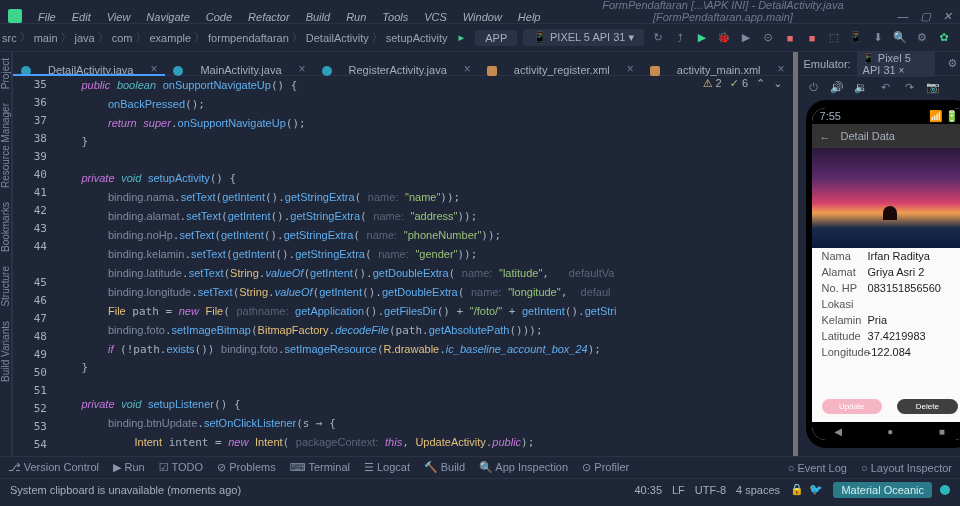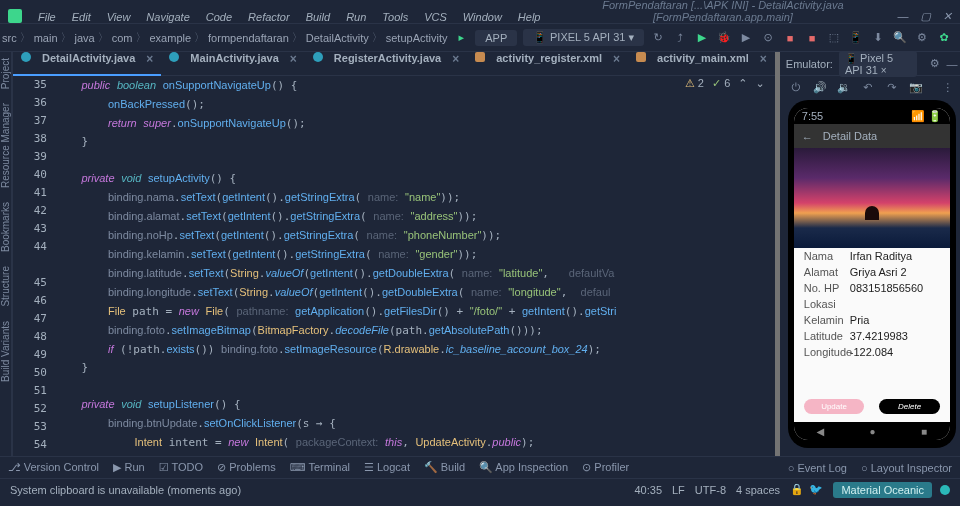--- a/index.html
+++ b/index.html
@@ -34,21 +34,21 @@
 .tree-item .ficon.folder{background:#4a6a6a;border-radius:1px;}
 .tree-item .ficon.class{background:#2e9fbb;border-radius:50%;}
 .tree-item .ficon.green{background:#3dbb8e;border-radius:50%;}
 .tree-item span.lbl{color:#9aa4b5;}
 .tree-item.d1{padding-left:12px;}
 .tree-item.d2{padding-left:24px;}
 .tree-item.d3{padding-left:36px;}
 
 .editor{flex:1;display:flex;flex-direction:column;position:relative;}
 .tabs{height:24px;display:flex;align-items:center;background:#1e2638;border-bottom:1px solid #2a3347;}
-.tab{padding:0 8px;height:24px;display:flex;align-items:flex-start;gap:11px;cursor:pointer;position:relative;font-weight:bold;}
+.tab{padding:0 8px;height:24px;display:flex;align-items:flex-end;gap:17px;cursor:pointer;position:relative;}
 .tab.active{color:#c8d4e6;}
 .tab.active::after{content:'';position:absolute;bottom:0;left:0;right:0;height:2px;background:#4a9eff;}
 .tab .close{color:#6b7a90;font-size:12px;}
 .tab .dot{width:10px;height:10px;border-radius:50%;background:#2e9fbb;flex:0 0 10px;}
 .tab .dot.xml{background:#c78b50;border-radius:2px;width:10px;height:10px;}
 .code-wrap{flex:1;display:flex;overflow:hidden;position:relative;}
 .gutter{width:42px;text-align:right;padding-right:8px;color:#4b5668;}
 .gutter div{height:18px;line-height:18px;font-family:'Consolas',monospace;font-size:11px;}
 .code{flex:1;overflow:hidden;}
 .code pre{margin:0;font-family:'Consolas',monospace;font-size:11px;line-height:18px;white-space:pre;}
@@ -79,21 +79,21 @@
 .hero{height:100px;background:linear-gradient(180deg,#2a1a3a 0%,#5a2a6a 30%,#d4426a 55%,#f0a050 65%,#1a2a4a 80%,#0a1a3a 100%);position:relative;}
 .hero::after{content:'';position:absolute;left:50%;top:58%;width:14px;height:14px;background:#1a0a0a;border-radius:50% 50% 0 0;transform:translateX(-50%);}
 .info-header{background:#82d4f0;color:#fff;font-size:9px;text-align:center;padding:3px;margin:4px 6px;}
 .info-table{padding:0 10px;}
 .info-row{display:flex;padding:2px 0;font-size:8px;color:#333;}
 .info-row .k2{width:46px;color:#555;}
 .info-row .v2{color:#222;}
 .btn-row{display:flex;gap:15px;padding:8px 10px;margin-top:auto;}
 .btn-row .btn{flex:1;text-align:center;padding:3px;font-size:8px;border-radius:10px;color:#fff;}
 .btn.upd{background:#f5b5c5;}
-.btn.del{background:#000000;font-style:italic;}
+.btn.del{background:#404040;}
 .nav-bar{height:18px;background:#000;display:flex;align-items:center;justify-content:space-around;}
 .nav-bar span{color:#888;font-size:10px;}
 .emu-side{position:absolute;right:-22px;top:40px;display:flex;flex-direction:column;gap:6px;}
 .emu-sb{width:16px;height:16px;background:#2a3347;border-radius:3px;color:#7d8aa0;display:flex;align-items:center;justify-content:center;font-size:10px;cursor:pointer;}
 
 .bottom-bar{height:22px;background:#1e2638;border-top:1px solid #2a3347;display:flex;align-items:center;padding:0 8px;gap:14px;}
 .bottom-bar .bi{display:flex;align-items:center;gap:4px;cursor:pointer;color:#8a97ad;}
 .bottom-bar .sp{flex:1;}
 .status-line{height:22px;background:#1e2638;border-top:1px solid #2a3347;display:flex;align-items:center;padding:0 10px;color:#7d8aa0;}
 .status-line .sp{flex:1;}

